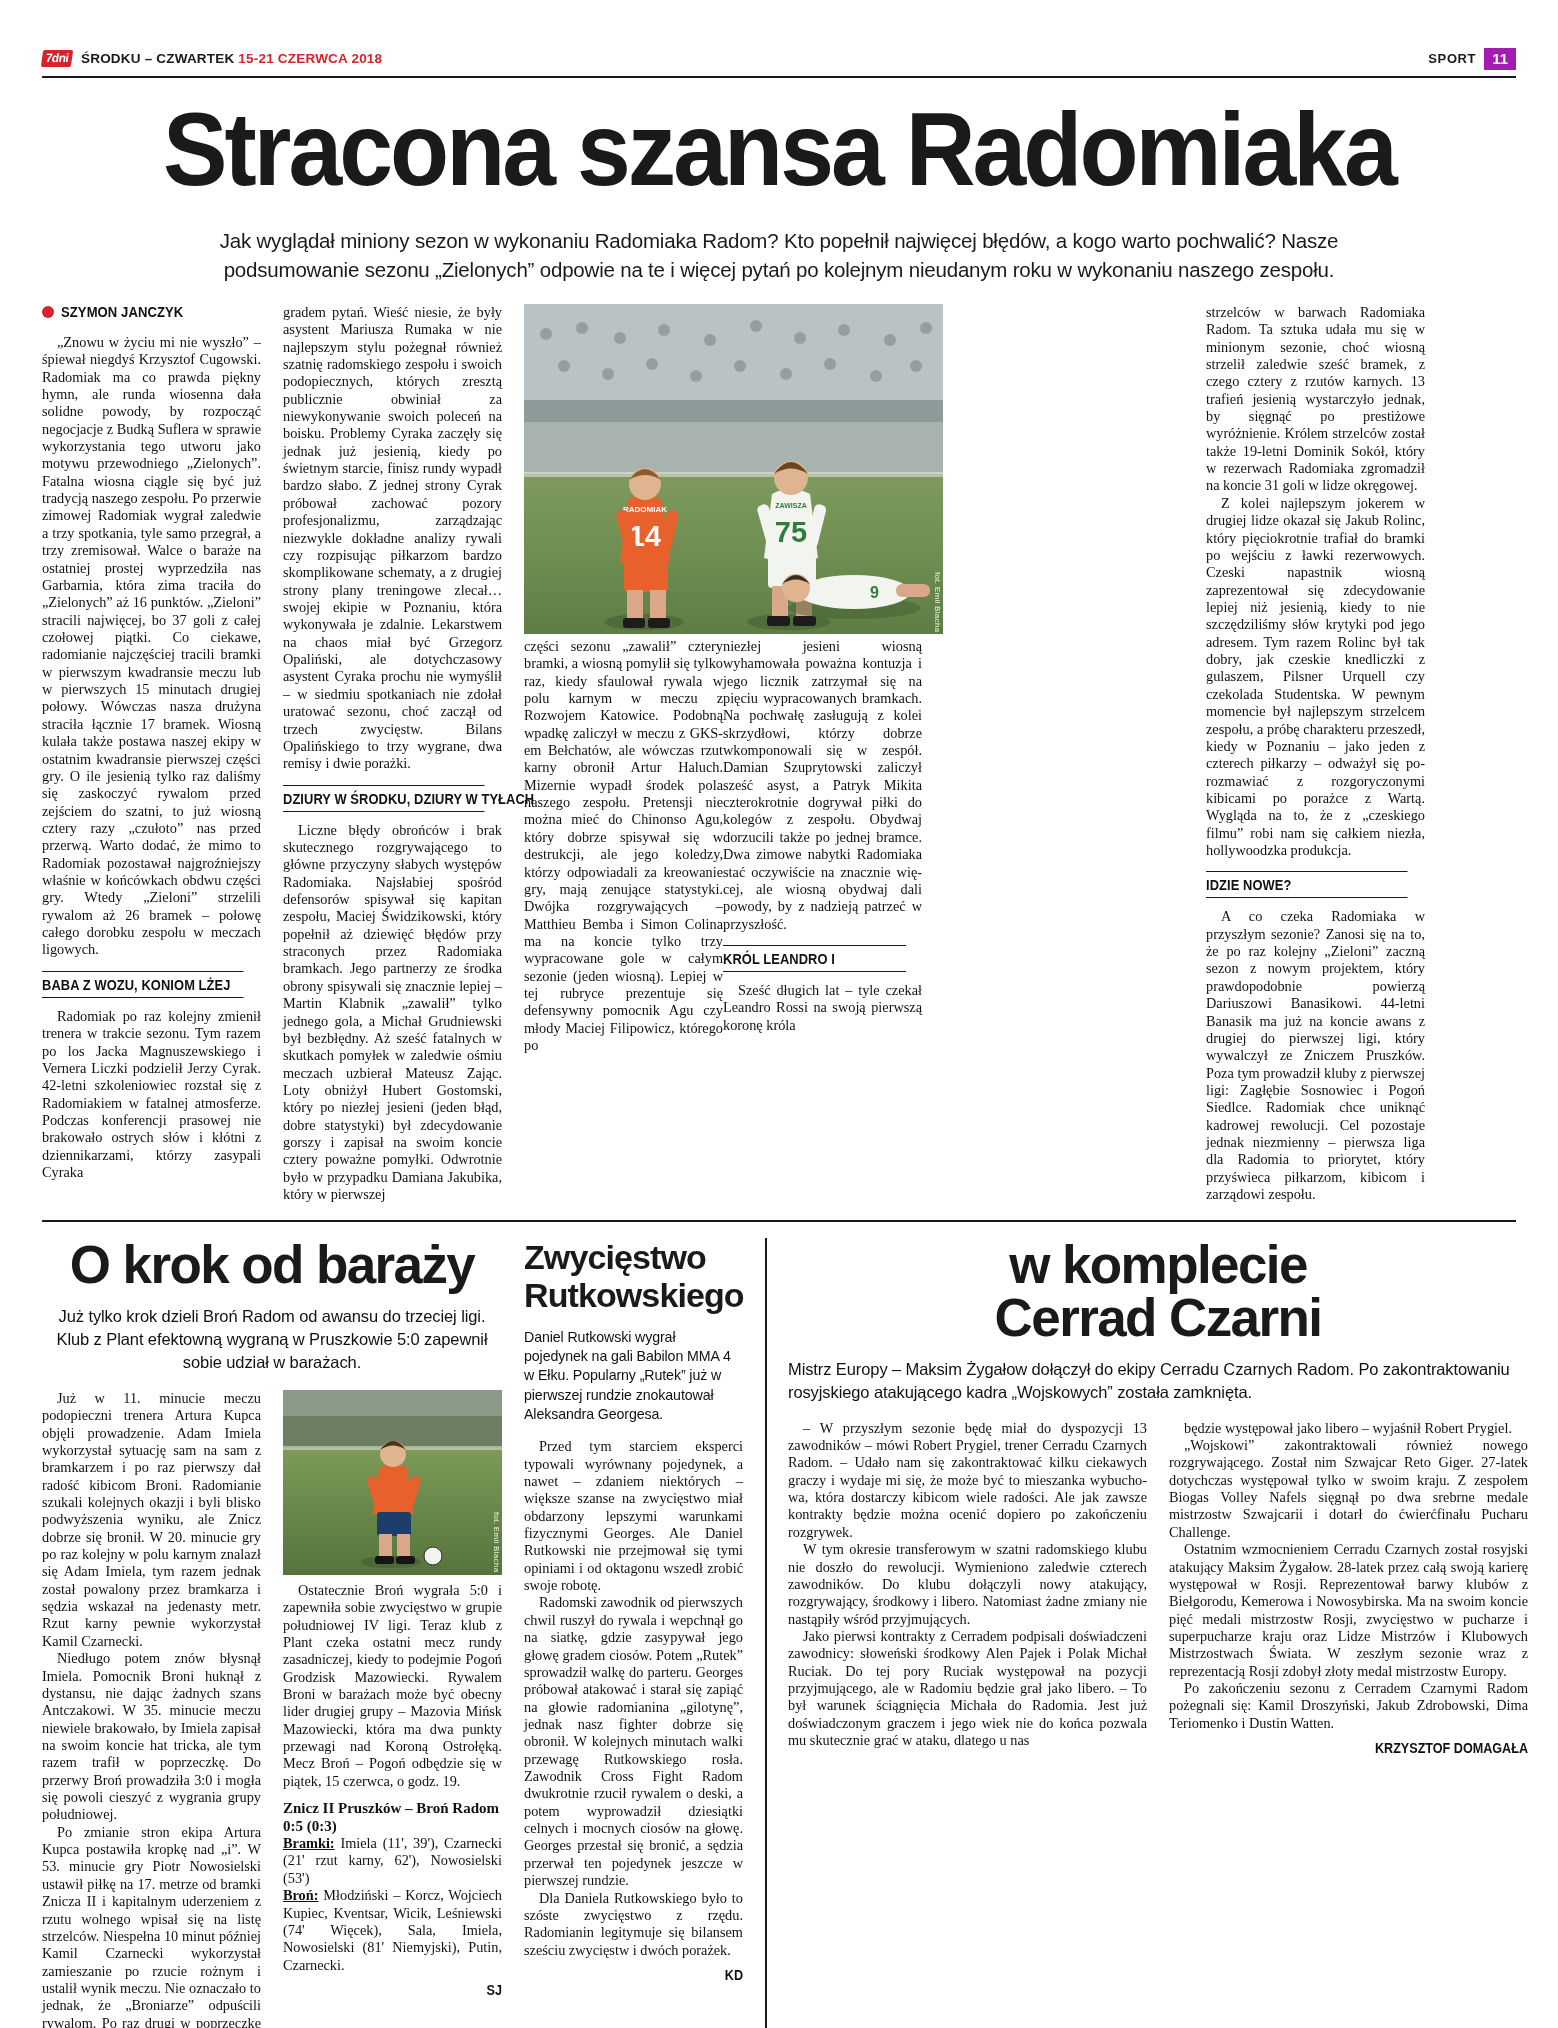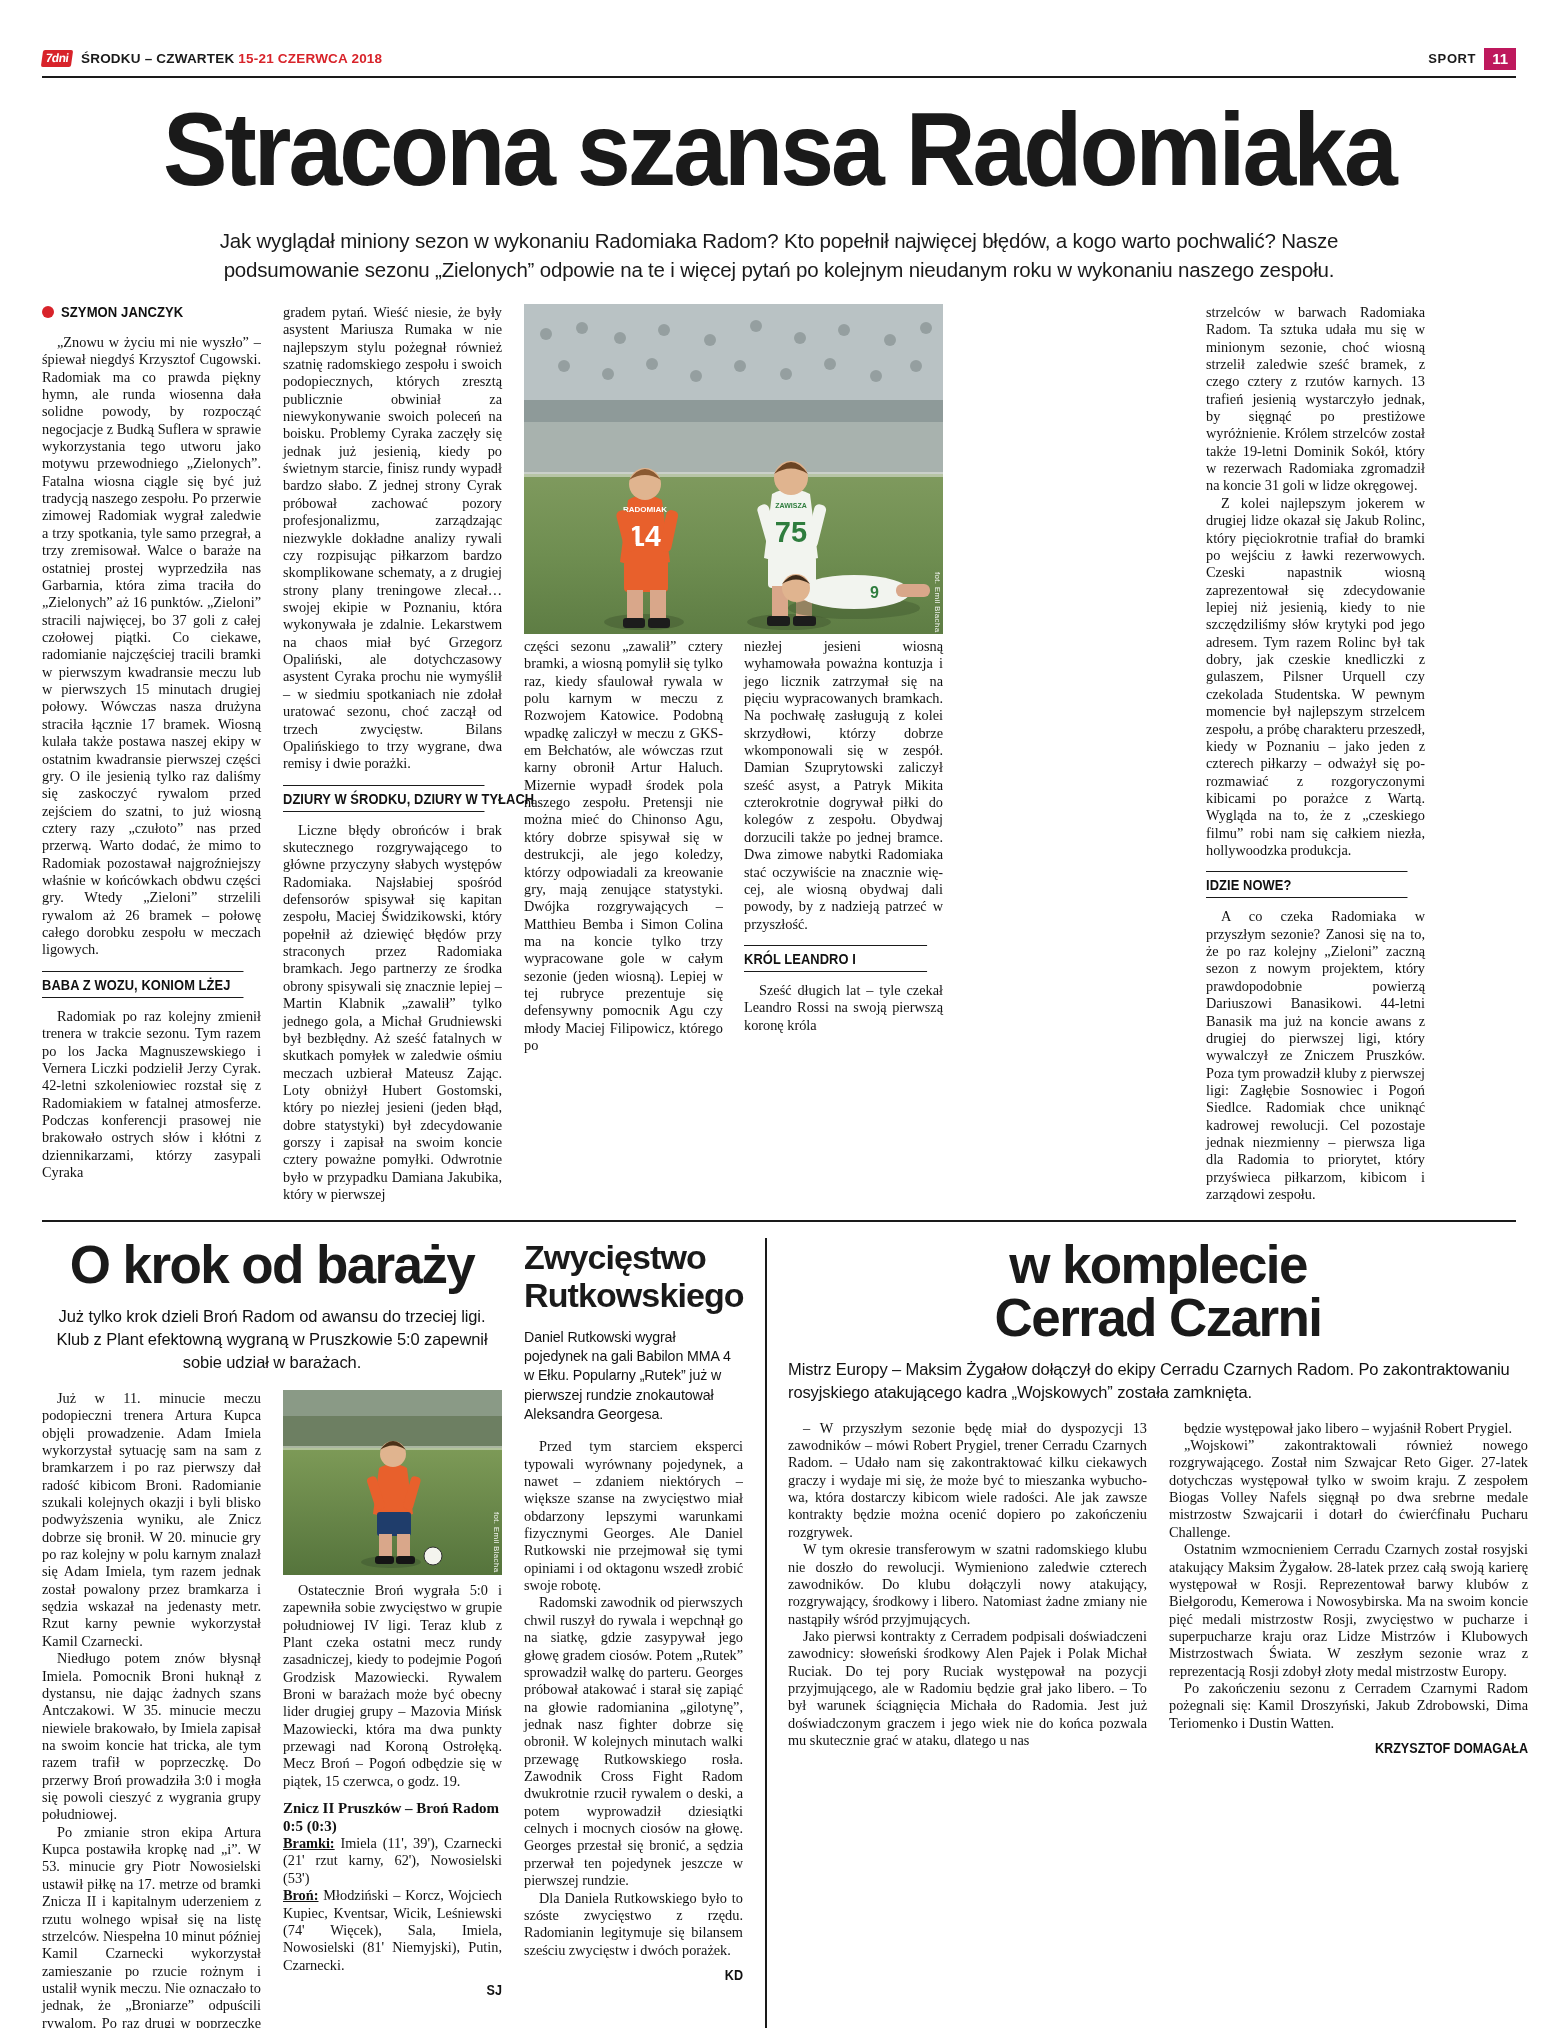--- a/index.html
+++ b/index.html
@@ -33,21 +33,21 @@
     font-family: "Liberation Sans", sans-serif; font-weight: bold;
     font-size: 13.5px; letter-spacing: 0.2px; color: #1a1a1a;
   }
   .mast-date .red { color: #d8232a; }
   .mast-right { display: flex; align-items: center; gap: 8px; }
   .mast-section {
     font-family: "Liberation Sans", sans-serif; font-weight: bold;
     font-size: 13px; letter-spacing: 0.6px; color: #1a1a1a;
   }
   .mast-page {
-    background: #be185d; color: #fff; font-family: "Liberation Sans", sans-serif;
+    background: #a21caf; color: #fff; font-family: "Liberation Sans", sans-serif;
     font-weight: bold; font-size: 15px; padding: 2px 8px 3px 8px; min-width: 26px;
     text-align: center;
   }
 
   
   .headline {
     font-family: "Liberation Sans", sans-serif;
     font-weight: bold;
     font-size: 104px;
     line-height: 0.92;
@@ -123,21 +123,21 @@
   
   .photo-wrap { position: relative; width: 419px; height: 330px; margin-bottom: 4px; overflow: hidden; }
   .photo-credit {
     position: absolute; right: 1px; bottom: 2px;
     writing-mode: vertical-rl;
     font-family: "Liberation Sans", sans-serif;
     font-size: 8px; color: #fff; opacity: 0.92;
     letter-spacing: 0.3px;
   }
   .photo-sub {
-    display: grid; grid-template-columns: 199px 199px; column-gap: 21px;
+    display: grid; grid-template-columns: 199px 199px; 
   }
 
   
   .hrule { border: 0; border-top: 2px solid #1a1a1a; margin: 16px 0 0 0; }
 
   
   .bottom {
     display: grid;
     grid-template-columns: 460px 219px 1px 740px;
     column-gap: 22px;

